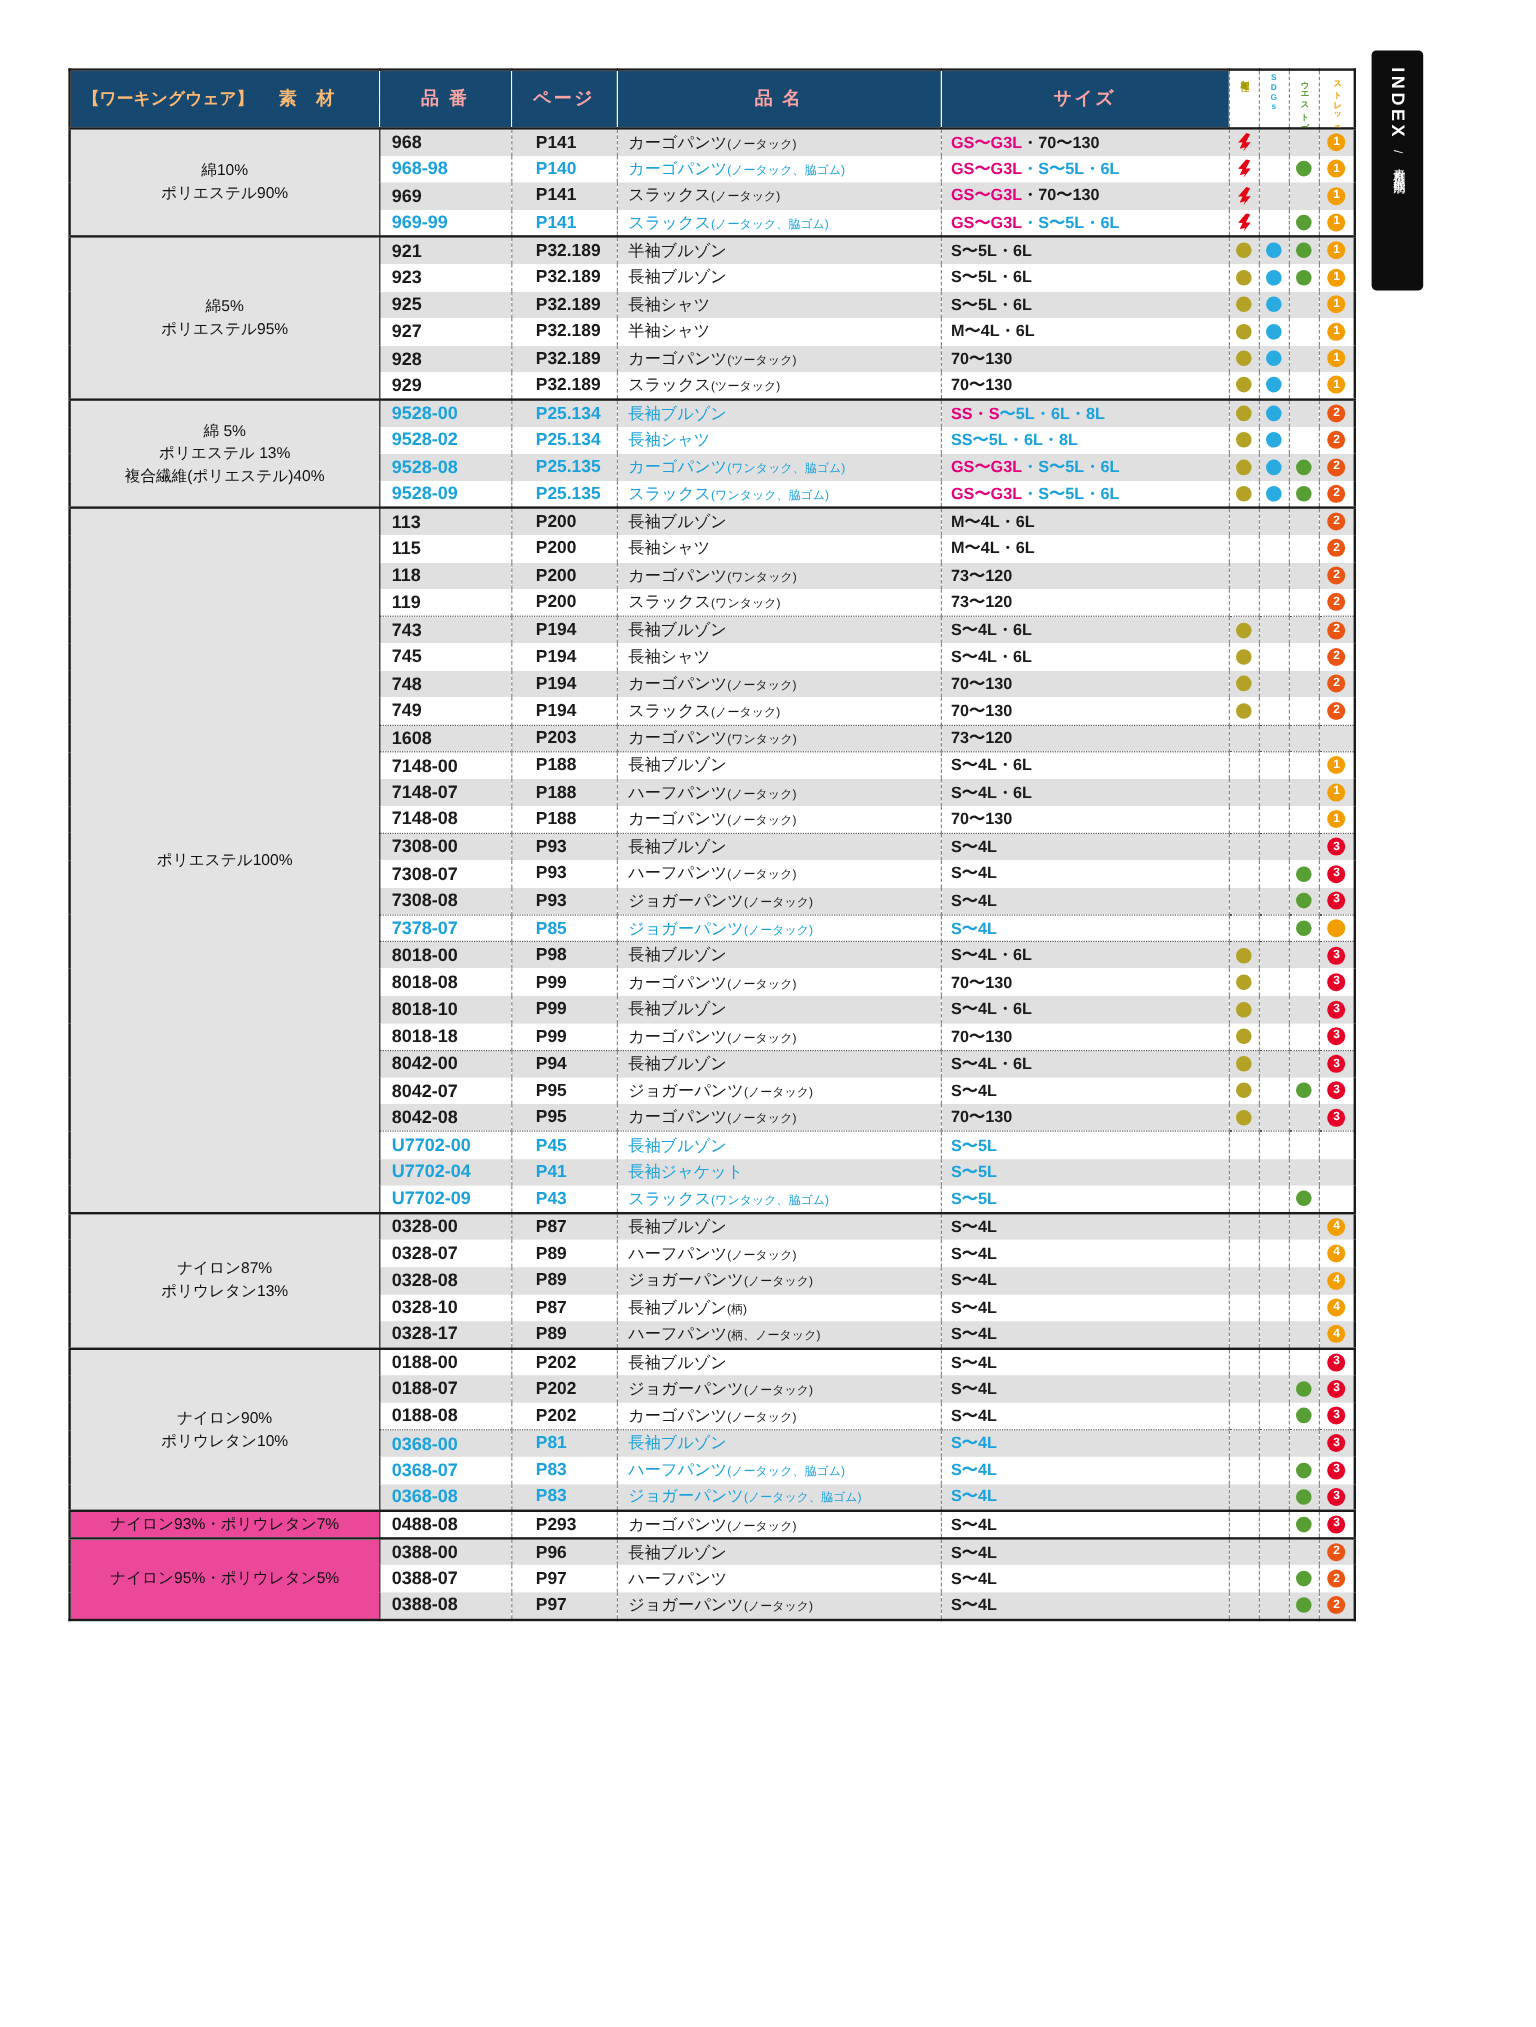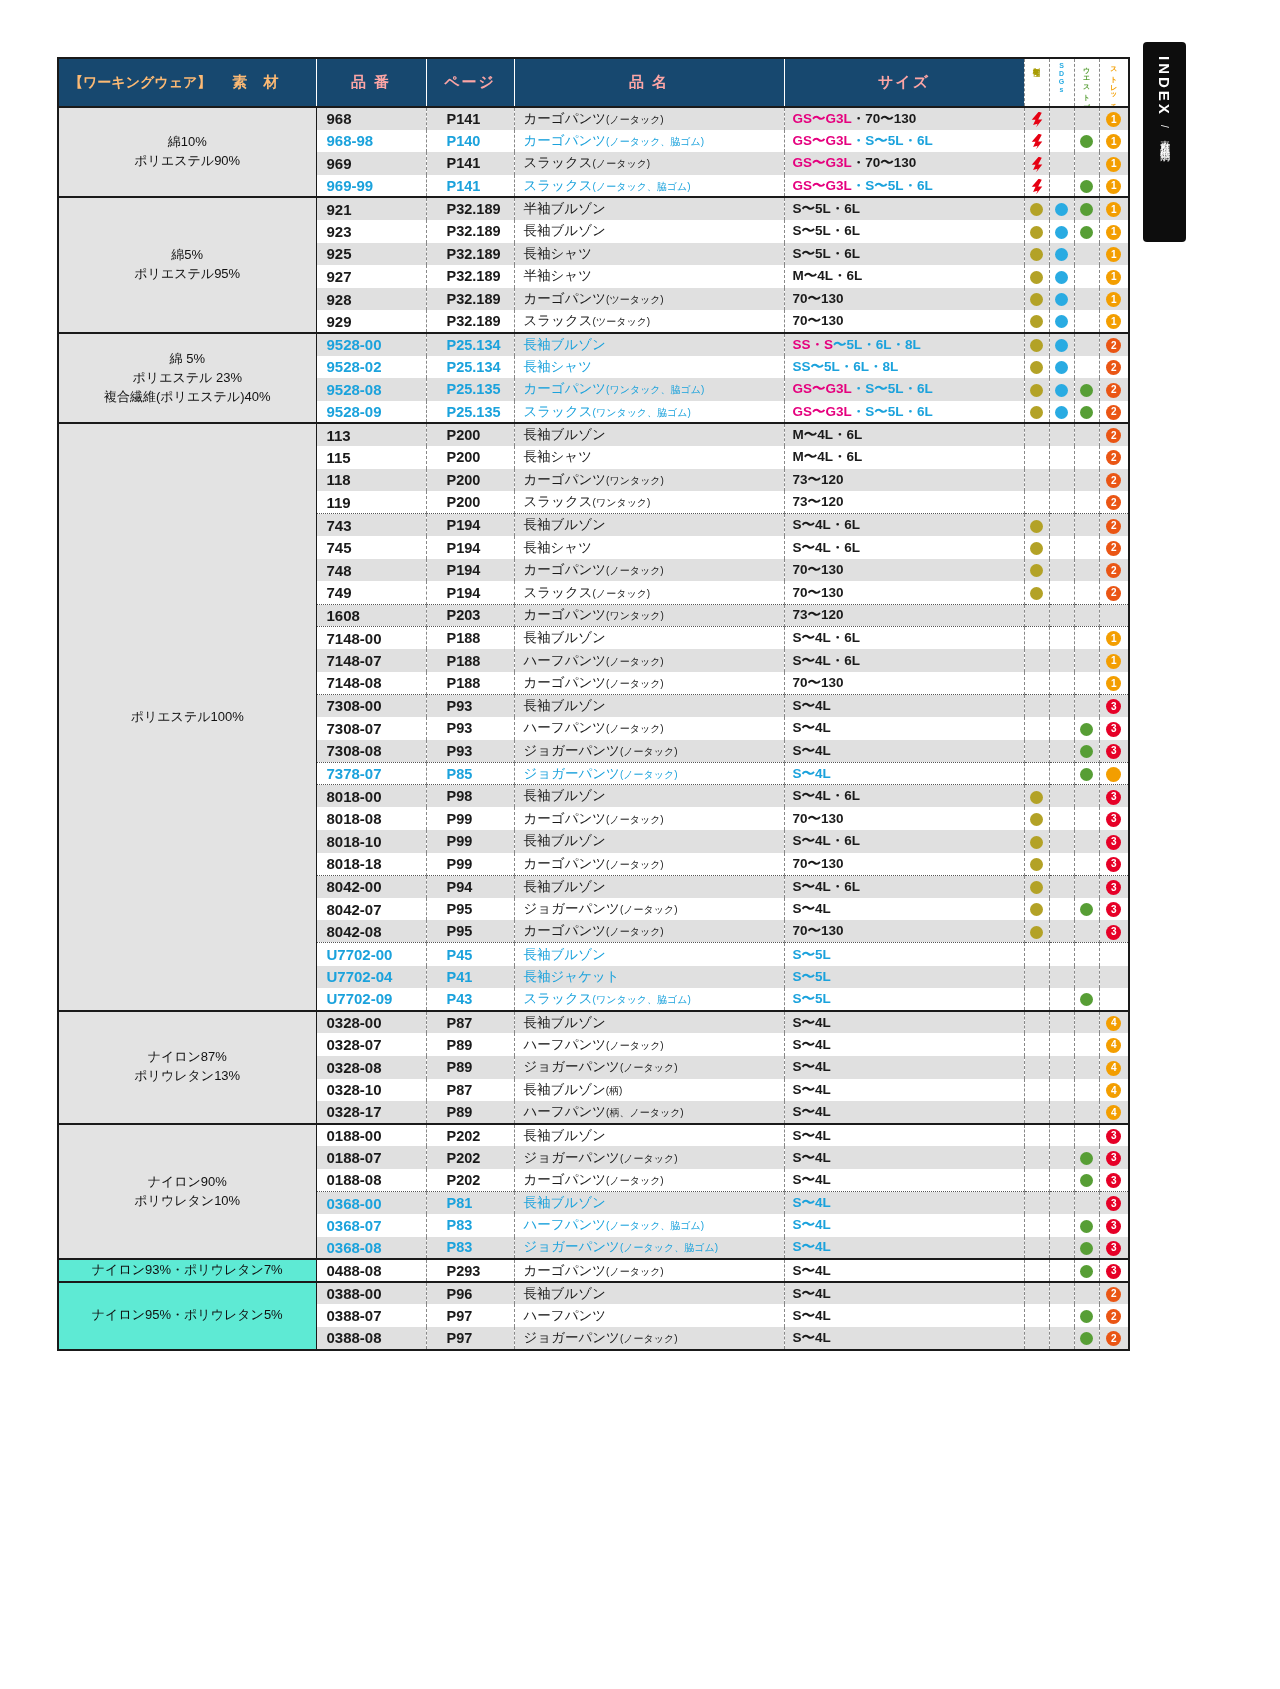--- a/index.html
+++ b/index.html
@@ -30,21 +30,21 @@
   .th-stretch .vtext{color:var(--orange,#F39E00);}
 
   
   tbody{border-top:2px solid #1a1a1a;}
   tbody tr{height:22.6px;}
   tr.family-break td{border-top:1px dotted #555;}
   tr.stripe td:not(.mat){background:var(--row-gray,#E0E0E0);}
 
   td.mat{background:var(--mat-gray,#E3E3E3);text-align:center;vertical-align:middle;
          font-size:13px;line-height:1.45;color:#111;border-right:1px solid #1a1a1a;white-space:normal;}
-  td.mat.mat-white{background:#5eead4;margin-top:30px;}
+  td.mat.mat-white{background:#ec4899;margin-top:30px;}
 
   .c-itemno{font-weight:bold;font-size:15px;padding-left:10px;}
   .c-page{font-weight:bold;font-size:14.5px;padding-left:20px;border-left:1px dashed #888;}
   .c-name{padding-left:9px;font-size:13.5px;border-left:1px dashed #888;}
   .name-note{font-size:10px;}
   .c-size{padding-left:8px;font-size:13.5px;font-weight:bold;border-left:1px dashed #888;}
   .size-pink{color:var(--magenta,#E5007E);}
   .c-icon{text-align:center;border-left:1px dashed #888;}
 
   tr.blue .c-itemno,tr.blue .c-page,tr.blue .name-main,
@@ -239,21 +239,21 @@
           <td class="c-icon"><span class="dot dot-olive"></span></td>
           <td class="c-icon"><span class="dot dot-cyan"></span></td>
           <td class="c-icon"></td>
           <td class="c-icon"><span class="badge badge-1">1</span></td>
         </tr>
       </tbody>
       <tbody class="group">
         <tr class="stripe blue">
           <td class="mat" rowspan="4">
             <div class="mat-line">綿 5%</div>
-            <div class="mat-line">ポリエステル 23%</div>
+            <div class="mat-line">ポリエステル 13%</div>
             <div class="mat-line">複合繊維(ポリエステル)40%</div>
           </td>
           <td class="c-itemno">9528-00</td>
           <td class="c-page">P25.134</td>
           <td class="c-name"><span class="name-main">長袖ブルゾン</span></td>
           <td class="c-size"><span class="size-pink">SS・S</span><span class="size-rest">〜5L・6L・8L</span></td>
           <td class="c-icon"><span class="dot dot-olive"></span></td>
           <td class="c-icon"><span class="dot dot-cyan"></span></td>
           <td class="c-icon"></td>
           <td class="c-icon"><span class="badge badge-2">2</span></td>

